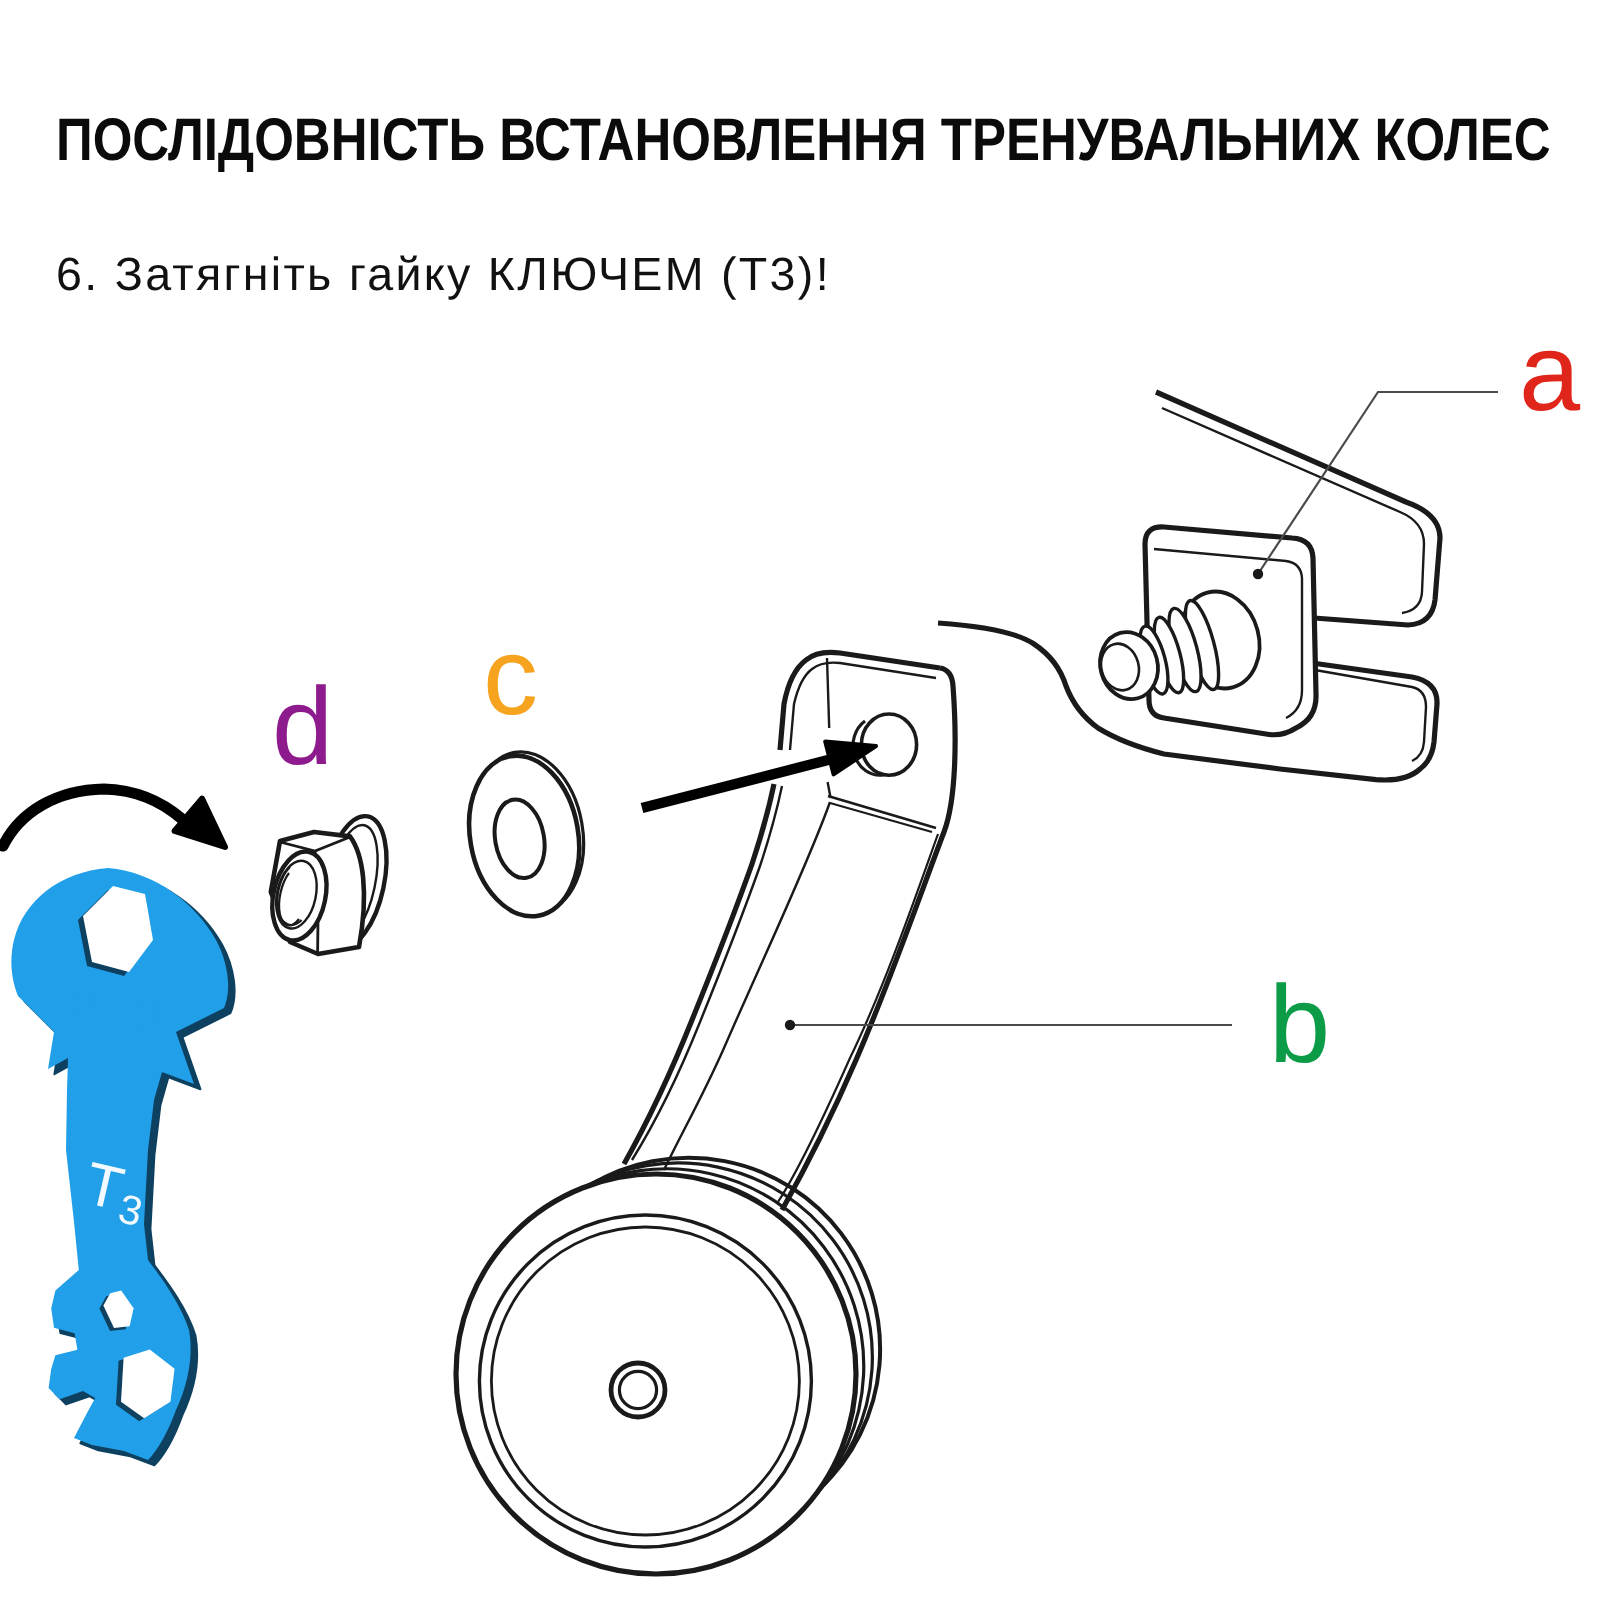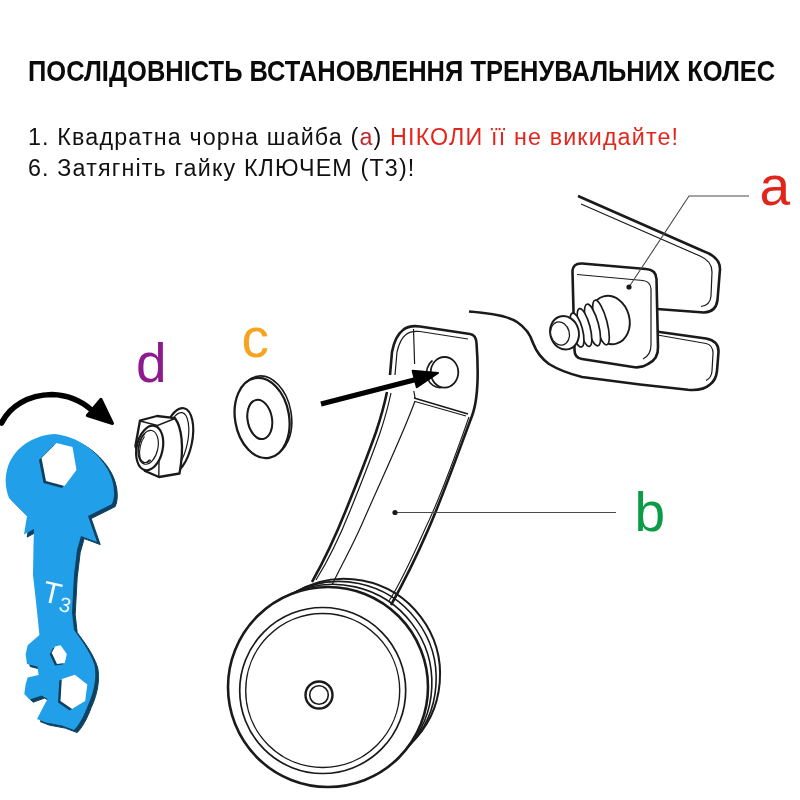--- a/index.html
+++ b/index.html
@@ -11,21 +11,20 @@
 .gb{color:#0da04c;}
 .oc{color:#efa226;}
 .pd{color:#7a5ba8;}
 #art{position:absolute;left:0;top:0;}
 .lbl{font-family:"Liberation Sans",sans-serif;font-size:55px;}
 </style>
 </head>
 <body>
 <div id="title">ПОСЛІДОВНІСТЬ ВСТАНОВЛЕННЯ ТРЕНУВАЛЬНИХ КОЛЕС</div>
 <div id="list">
-<div>1. Квадратна чорна шайба (<span class="ra">a</span>) <span class="red">НІКОЛИ її не викидайте!</span></div>
 <div>6. Затягніть гайку КЛЮЧЕМ (Т3)!</div>
 </div>
 <svg id="art" width="800" height="800" viewBox="0 0 800 800">
 
 <path d="M 578,196 L 703,251 Q 720,257 720,269 L 717.5,300 Q 716,312 704,312.5 L 657,309" fill="#fff" stroke="#1a1a1a" stroke-width="2.6" stroke-linejoin="round"></path>
 <path d="M 581,204 L 700,256 Q 712,261 712,272 L 711,296 Q 710.5,305 701,306.5" fill="none" stroke="#1a1a1a" stroke-width="1.2"></path>
 
 <path d="M 469,311.5 Q 505,314 517,322 Q 529,330 533,343 Q 538,356 549,364 Q 562,372 582,377 L 640,384.5 L 688,389.8 Q 703,391 710,384.5 Q 716,380 717,371 L 718.5,352 Q 719,341 706,338.5 L 656,331.5" fill="#fff" stroke="#1a1a1a" stroke-width="2.6" stroke-linejoin="round"></path>
 <path d="M 657.5,335 L 706,343.5 Q 713,345 713,353.5 L 712,371 Q 711.5,378 706,380.5" fill="none" stroke="#1a1a1a" stroke-width="1.2"></path>
 

